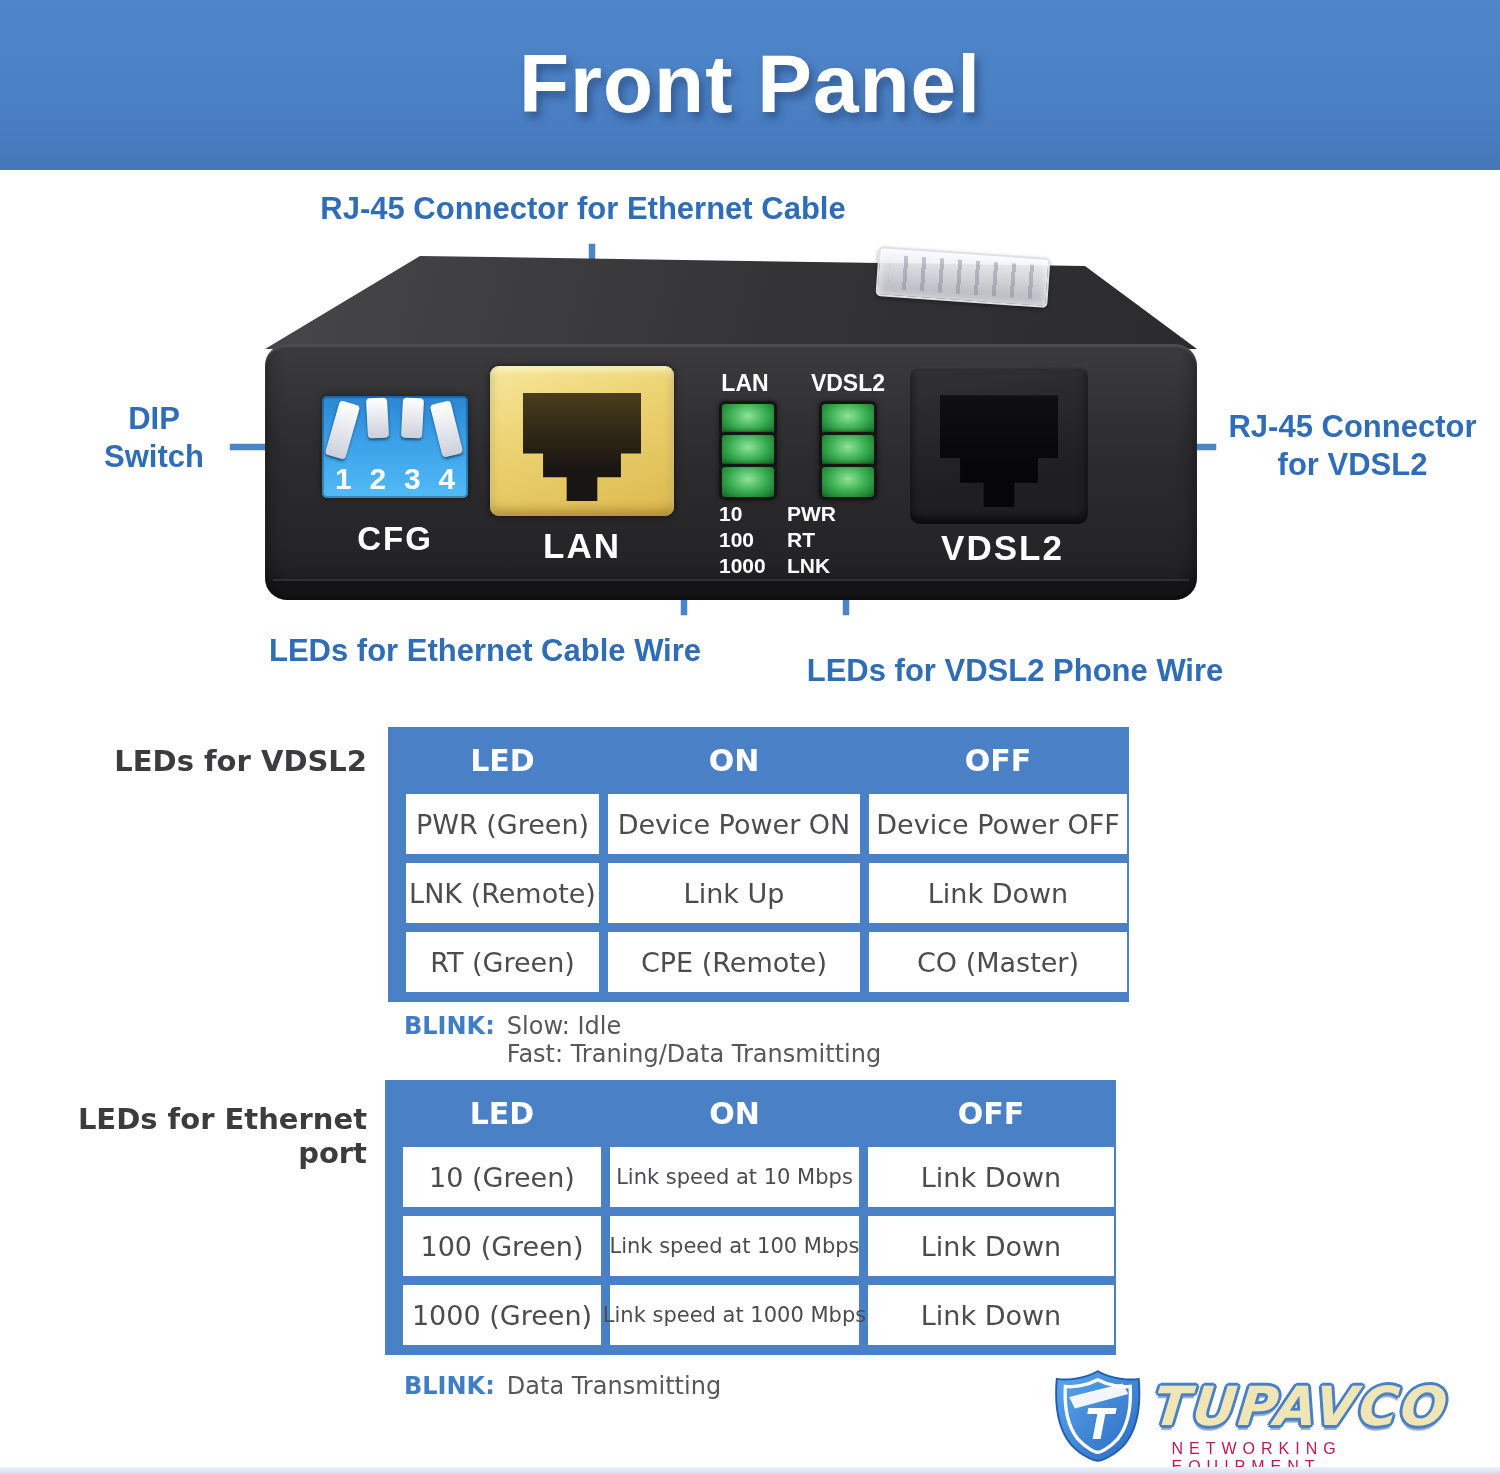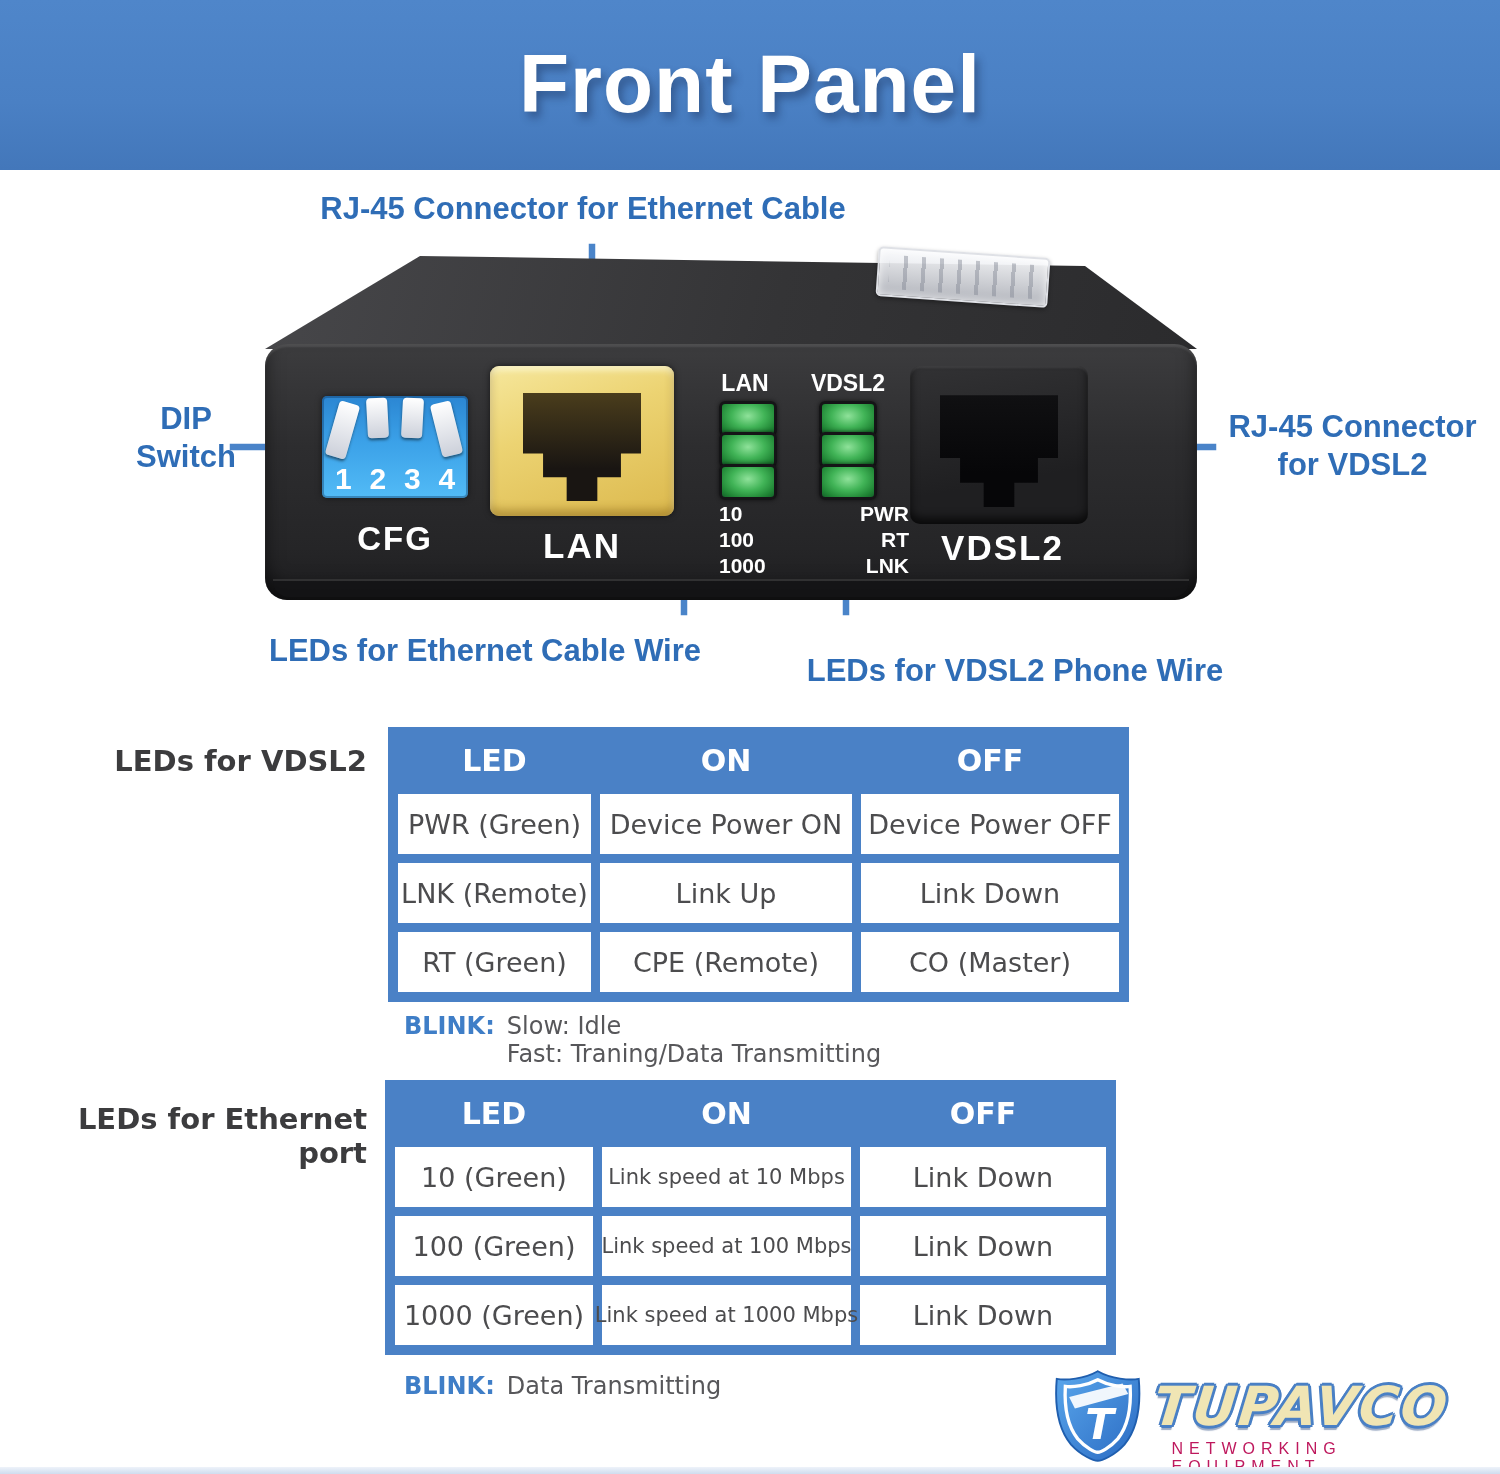--- a/index.html
+++ b/index.html
@@ -10,21 +10,21 @@
   
   .banner{position:absolute;left:0;top:0;width:1500px;height:170px;
     background:linear-gradient(180deg,#4f86ca 0%,#4a80c4 60%,#4377ba 100%);}
   .banner .title{margin:0;width:100%;text-align:center;line-height:168px;
     font-size:82px;font-weight:bold;color:#fff;letter-spacing:1px;
     text-shadow:4px 6px 8px rgba(25,45,85,.45);}
   
   .callout{position:absolute;color:#2f6db6;font-weight:bold;font-size:31px;
     line-height:38px;text-align:center;}
   .co-top{left:228px;top:190px;width:710px;}
-  .co-dip{left:76px;top:400px;width:220px;}
+  .co-dip{left:44px;top:400px;width:220px;}
   .co-right{left:1205px;top:408px;width:295px;}
   .co-bl{left:180px;top:632px;width:610px;}
   .co-br{left:712px;top:652px;width:606px;}
   
   .brackets{position:absolute;left:0;top:0;width:1500px;height:700px;pointer-events:none;}
   
   .device{position:absolute;left:265px;top:252px;width:932px;height:350px;}
   .device-top{position:absolute;left:0;top:0;width:932px;height:100px;
     clip-path:polygon(155px 4px,820px 14px,932px 97px,0px 97px);
     background:linear-gradient(105deg,#47474a 0%,#343436 55%,#2b2b2d 100%);}
@@ -72,24 +72,24 @@
   .led-head{position:absolute;top:0;color:#fff;font-weight:bold;font-size:23px;text-align:center;}
   .lh-left{left:0;width:84px;}
   .lh-right{left:84px;width:122px;}
   .led{position:absolute;width:52px;height:30px;border-radius:6px;border:3px solid #151517;
     background:radial-gradient(ellipse at 50% 40%,#8fe29a 0%,#41b457 45%,#1f8434 80%,#14602a 100%);
     box-shadow:0 0 4px rgba(0,0,0,.6);}
   .led-c1{left:16px;} .led-c2{left:116px;}
   .led-r1{top:31px;} .led-r2{top:62px;} .led-r3{top:94px;}
   .led-labels{position:absolute;top:131px;color:#fff;font-weight:bold;font-size:21px;line-height:26px;}
   .ll-left{left:16px;text-align:left;}
-  .ll-right{left:84px;width:122px;text-align:right;}
+  .ll-right{left:84px;width:122px;text-align:left;}
   
   .ptable{position:absolute;background:#4a81c6;font-family:"DejaVu Sans", sans-serif;}
-  .thead,.tbody{display:grid;column-gap:9px;row-gap:9px;padding:0 10px;}
+  .thead,.tbody{display:grid;column-gap:9px;row-gap:9px;padding:0 10px;margin-left:8px;}
   .thead{height:67px;align-items:center;}
   .tbody{padding-bottom:10px;}
   .th{text-align:center;color:#fff;font-weight:bold;font-size:30px;}
   .cell{background:#fff;height:60px;display:flex;align-items:center;justify-content:center;
     color:#4c4c4e;font-size:27px;white-space:nowrap;}
   .t1{left:388px;top:727px;width:741px;}
   .t1 .thead,.t1 .tbody{grid-template-columns:193px 252px 258px;}
   .t2{left:385px;top:1080px;width:731px;}
   .t2 .thead,.t2 .tbody{grid-template-columns:198px 249px 246px;}
   .t2 .cell.on{font-size:21px;}

